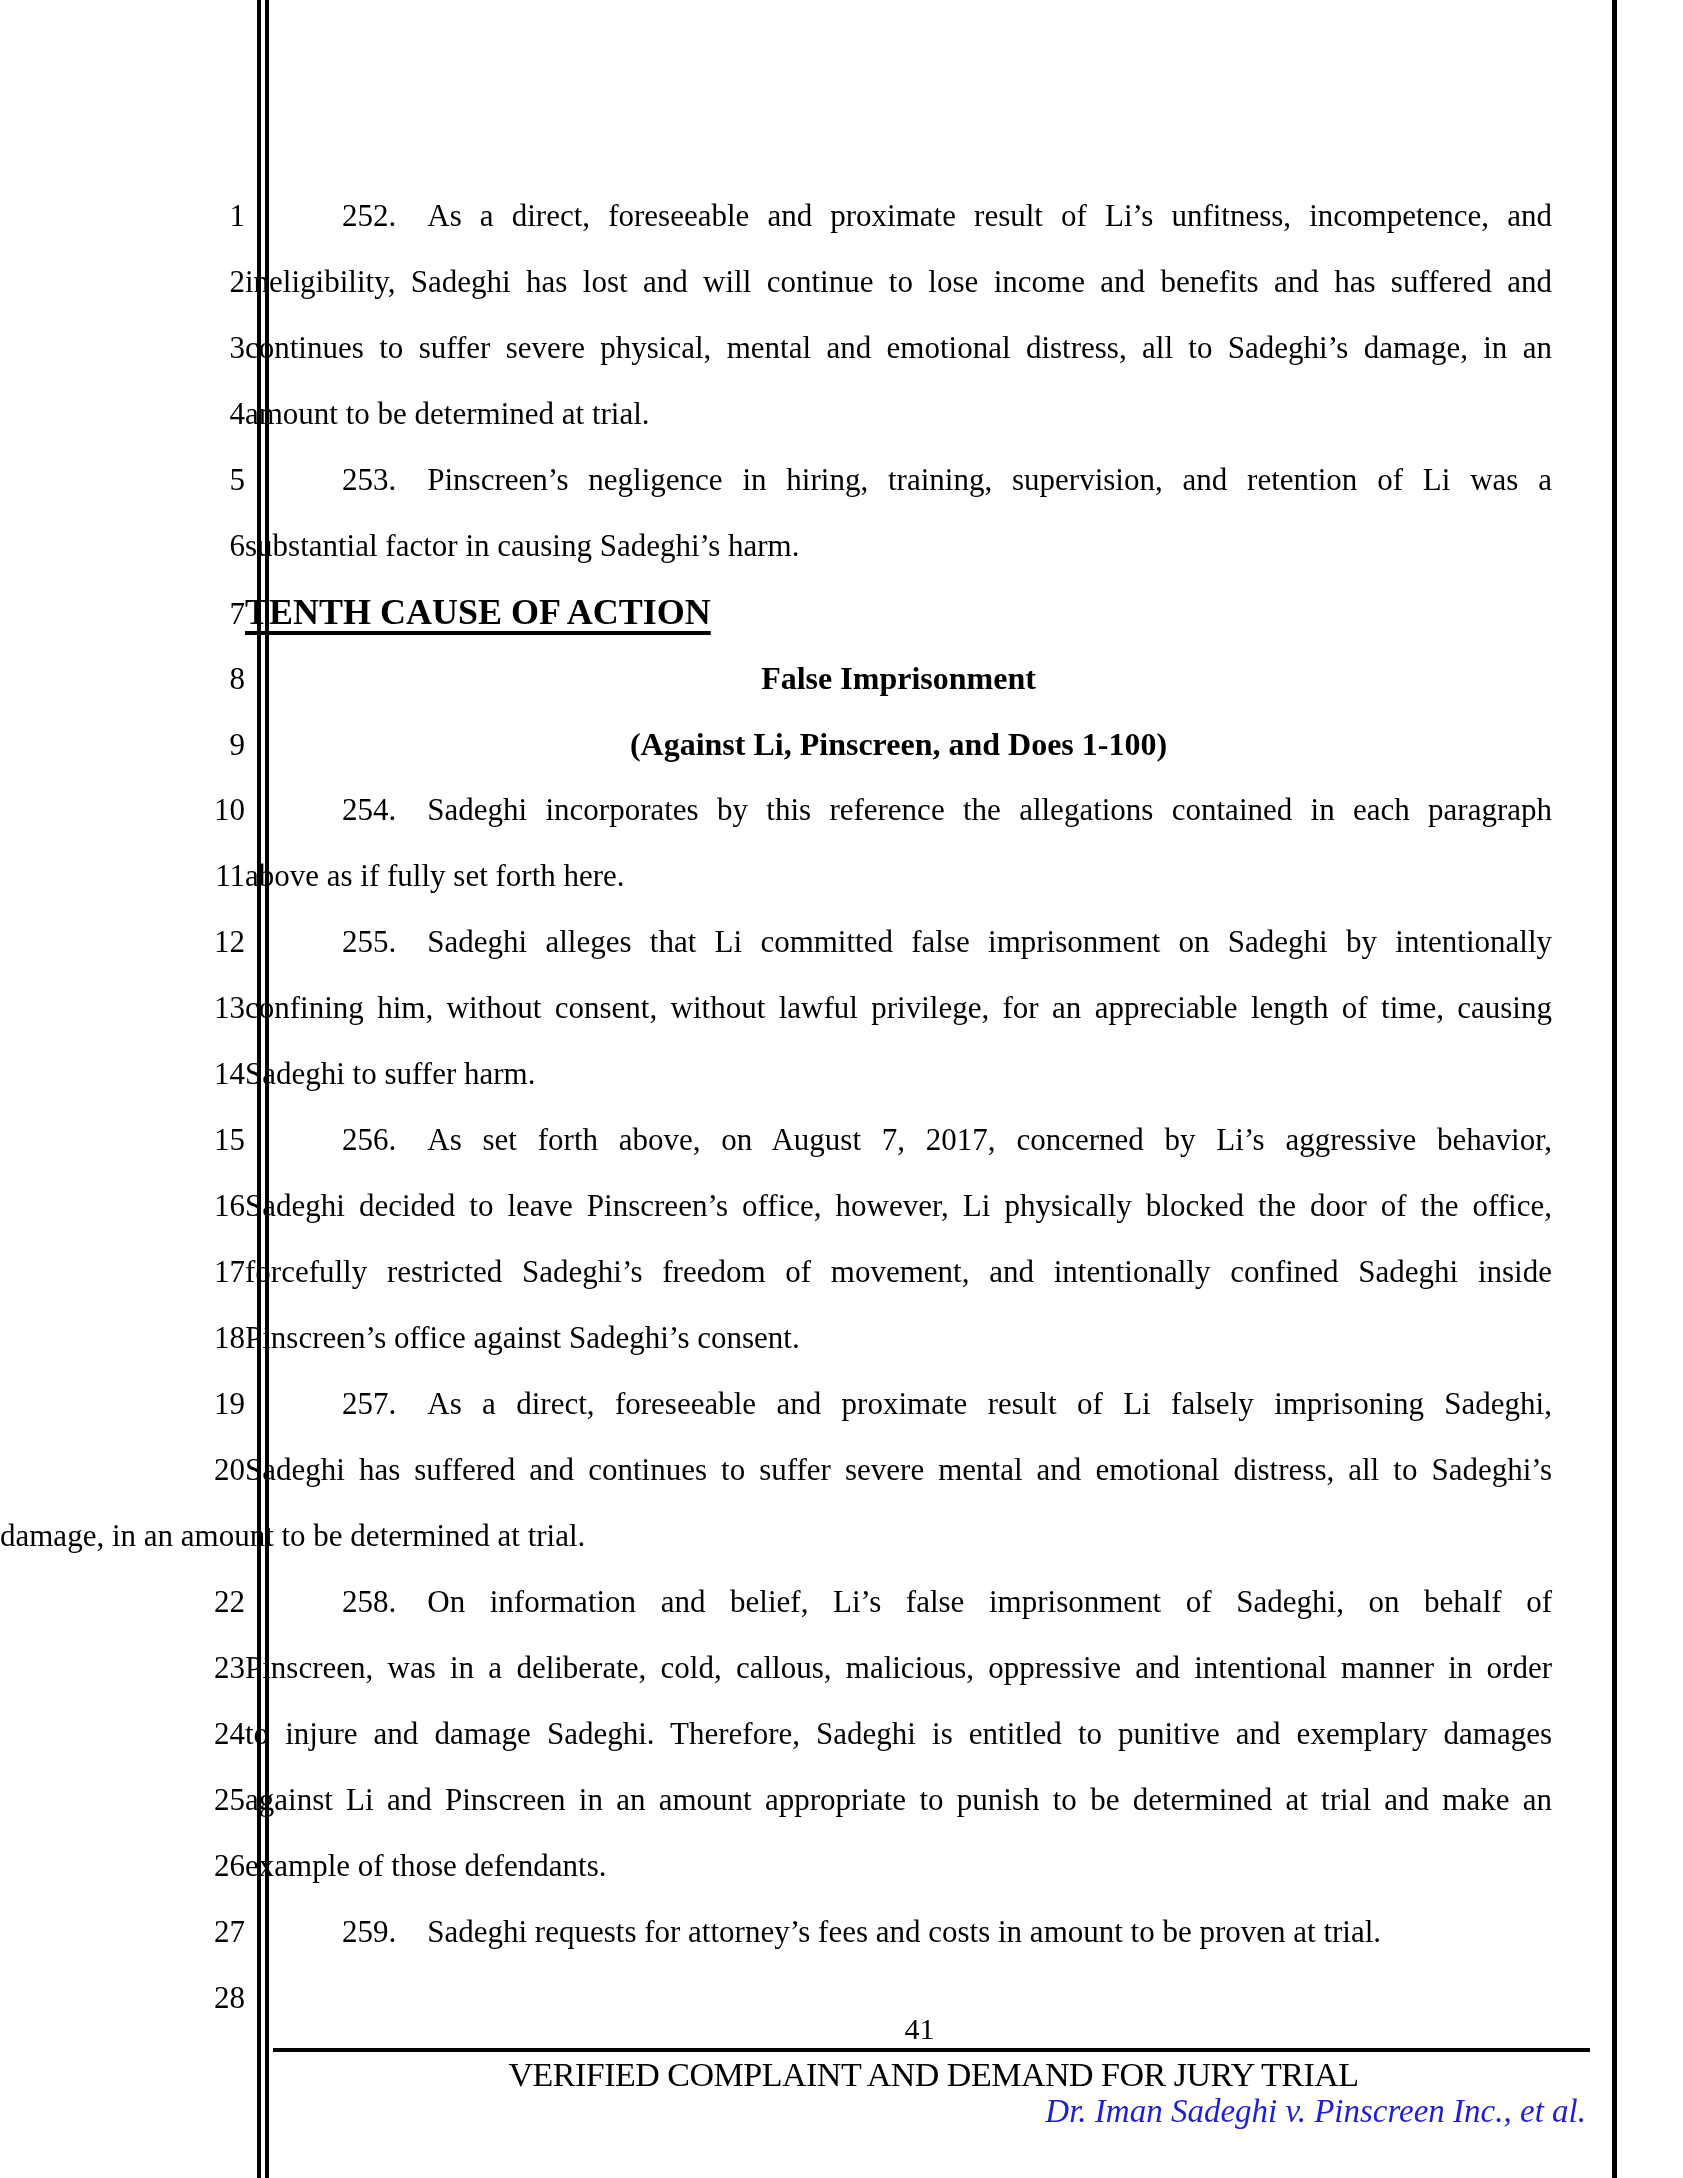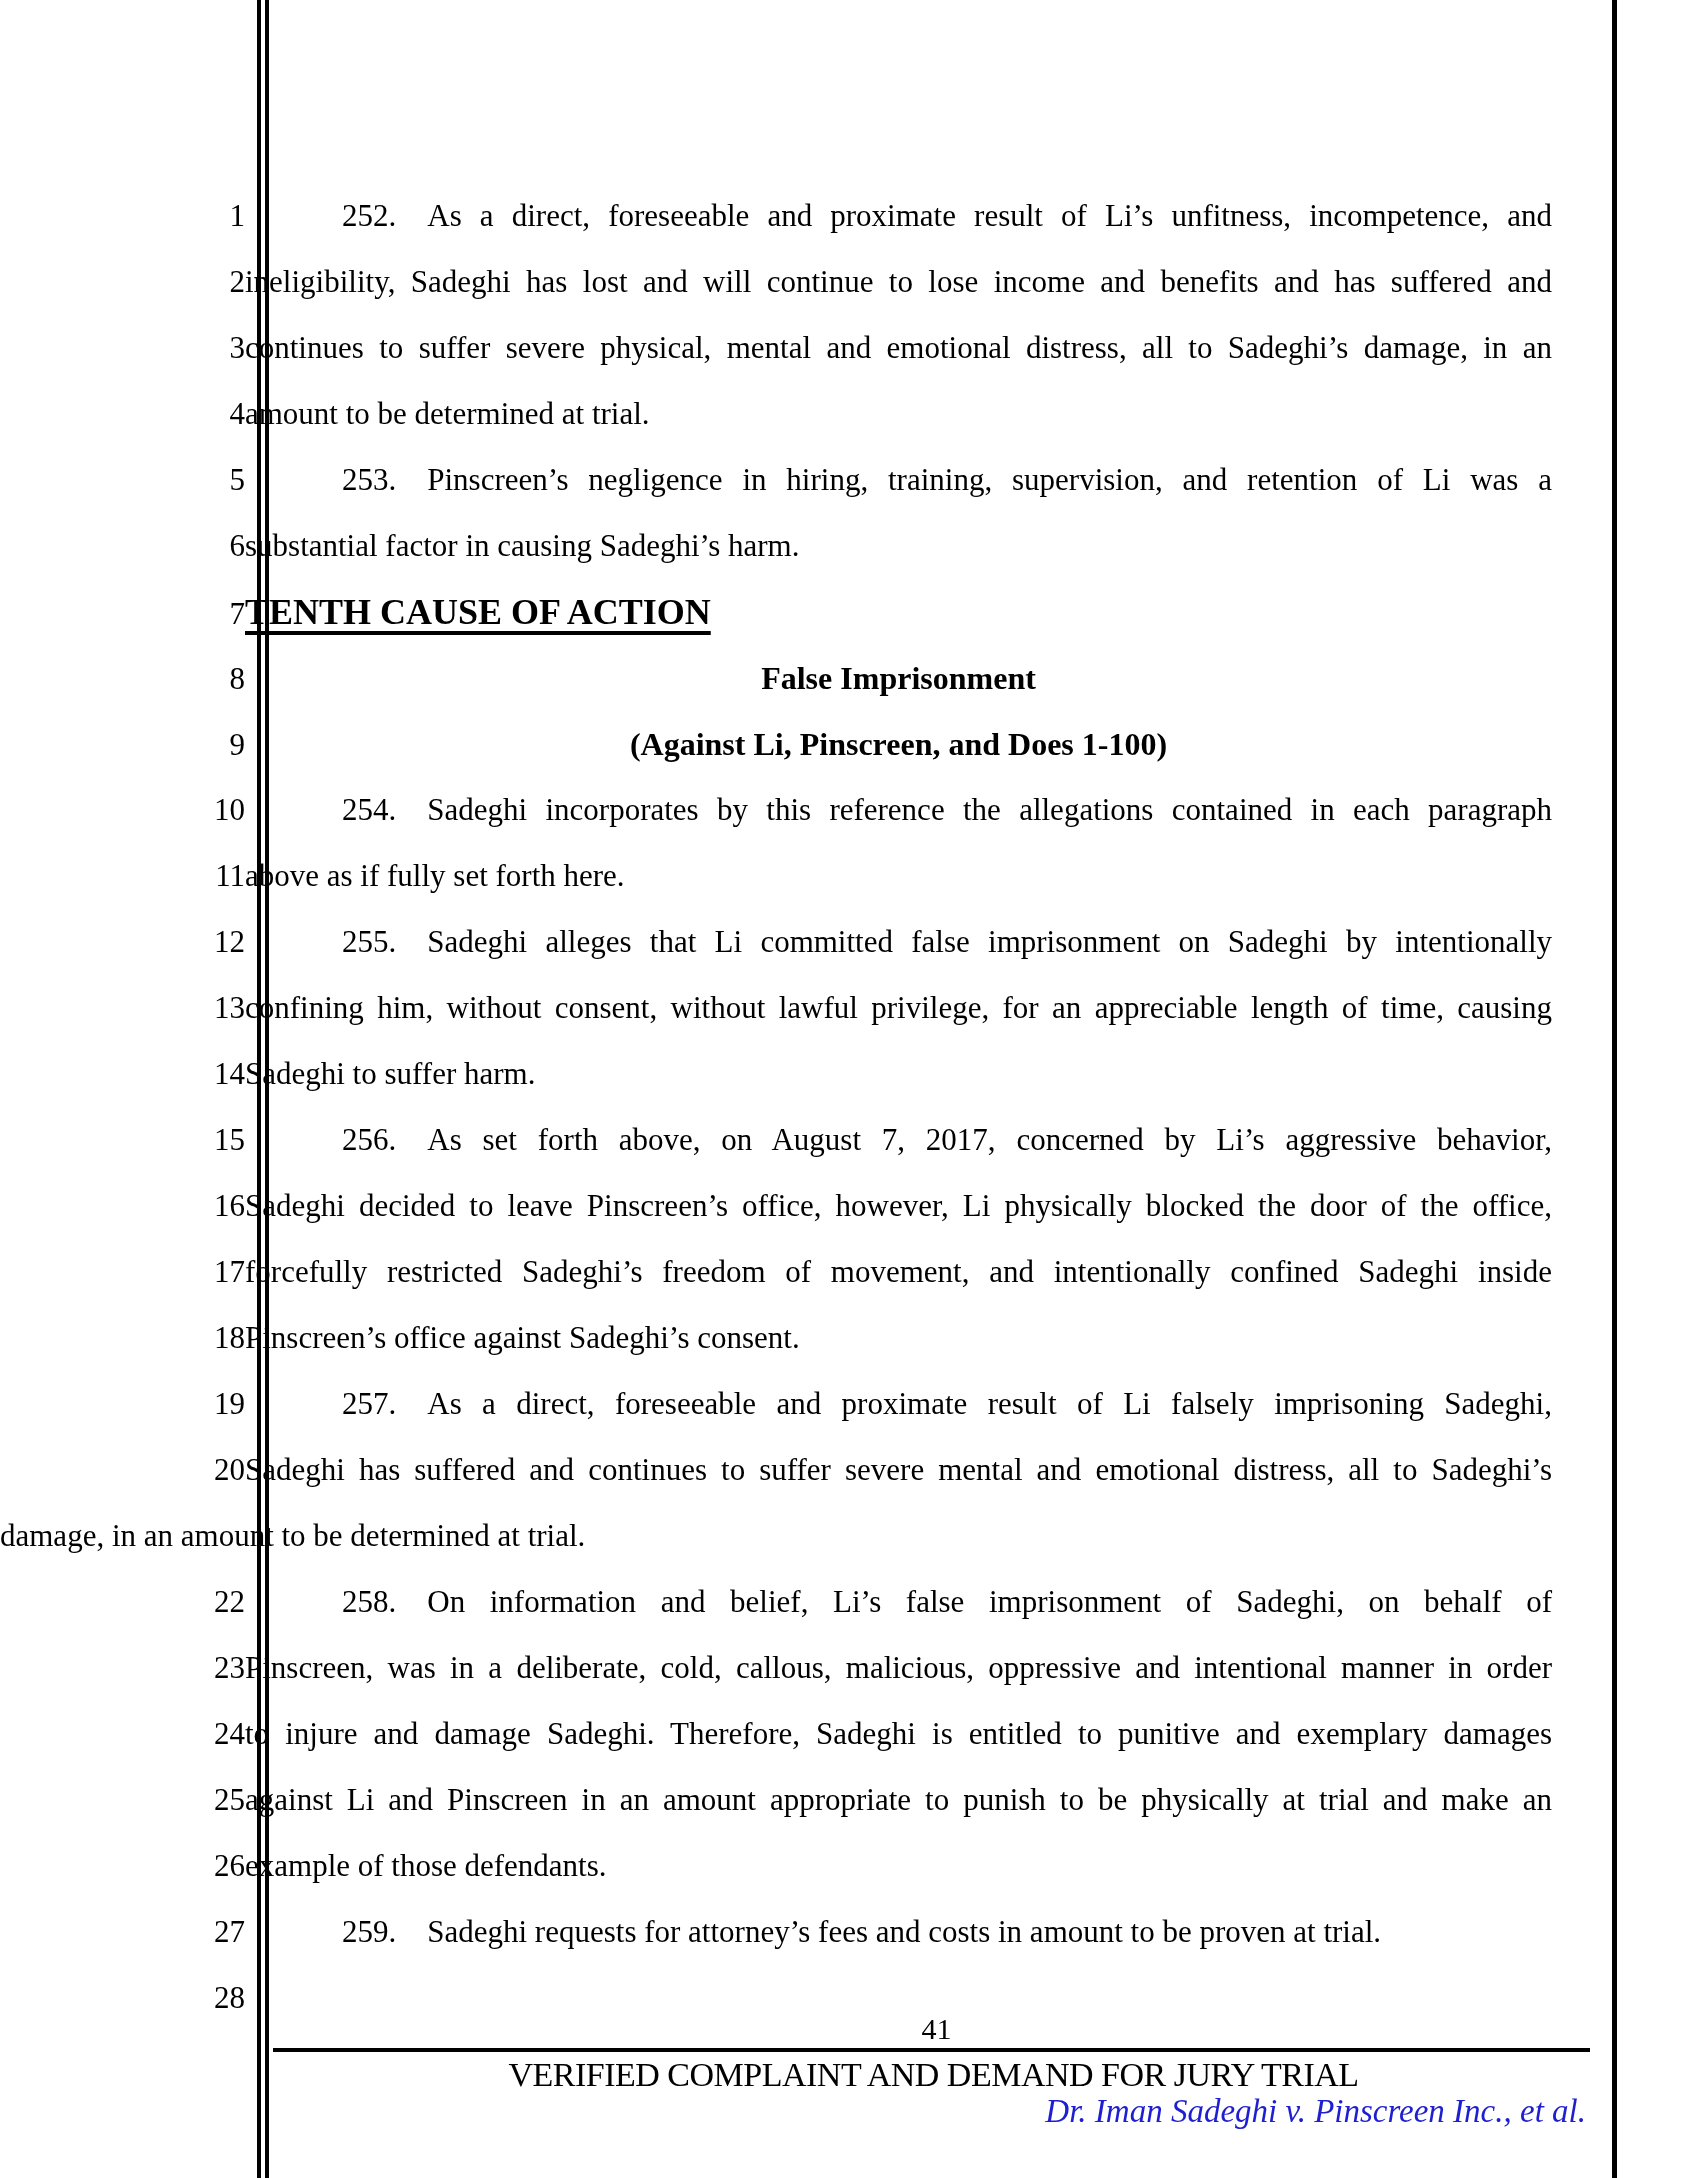--- a/index.html
+++ b/index.html
@@ -73,21 +73,21 @@
   .style-h-sub .line-text {
     text-align: center;
     font-weight: bold;
     font-size: 32px;
   }
 
   
   .footer-page-number {
     position: absolute;
     top: 2010px;
-    left: 283px;
+    left: 266px;
     width: 1307px;
     text-align: center;
     font-size: 30px;
     line-height: 38px;
   }
   .footer-rule {
     position: absolute;
     top: 2048px;
     left: 273px;
     width: 1317px;
@@ -240,21 +240,21 @@
         <span class="line-text">Pinscreen, was in a deliberate, cold, callous, malicious, oppressive and intentional manner in order</span>
       </div>
 
       <div class="row style-p-mid-j">
         <span class="line-num">24</span>
         <span class="line-text">to injure and damage Sadeghi. Therefore, Sadeghi is entitled to punitive and exemplary damages</span>
       </div>
 
       <div class="row style-p-mid-j">
         <span class="line-num">25</span>
-        <span class="line-text">against Li and Pinscreen in an amount appropriate to punish to be physically at trial and make an</span>
+        <span class="line-text">against Li and Pinscreen in an amount appropriate to punish to be determined at trial and make an</span>
       </div>
 
       <div class="row style-p-last">
         <span class="line-num">26</span>
         <span class="line-text">example of those defendants.</span>
       </div>
 
       <div class="row style-p-first-last">
         <span class="line-num">27</span>
         <span class="line-text">259. Sadeghi requests for attorney’s fees and costs in amount to be proven at trial.</span>

